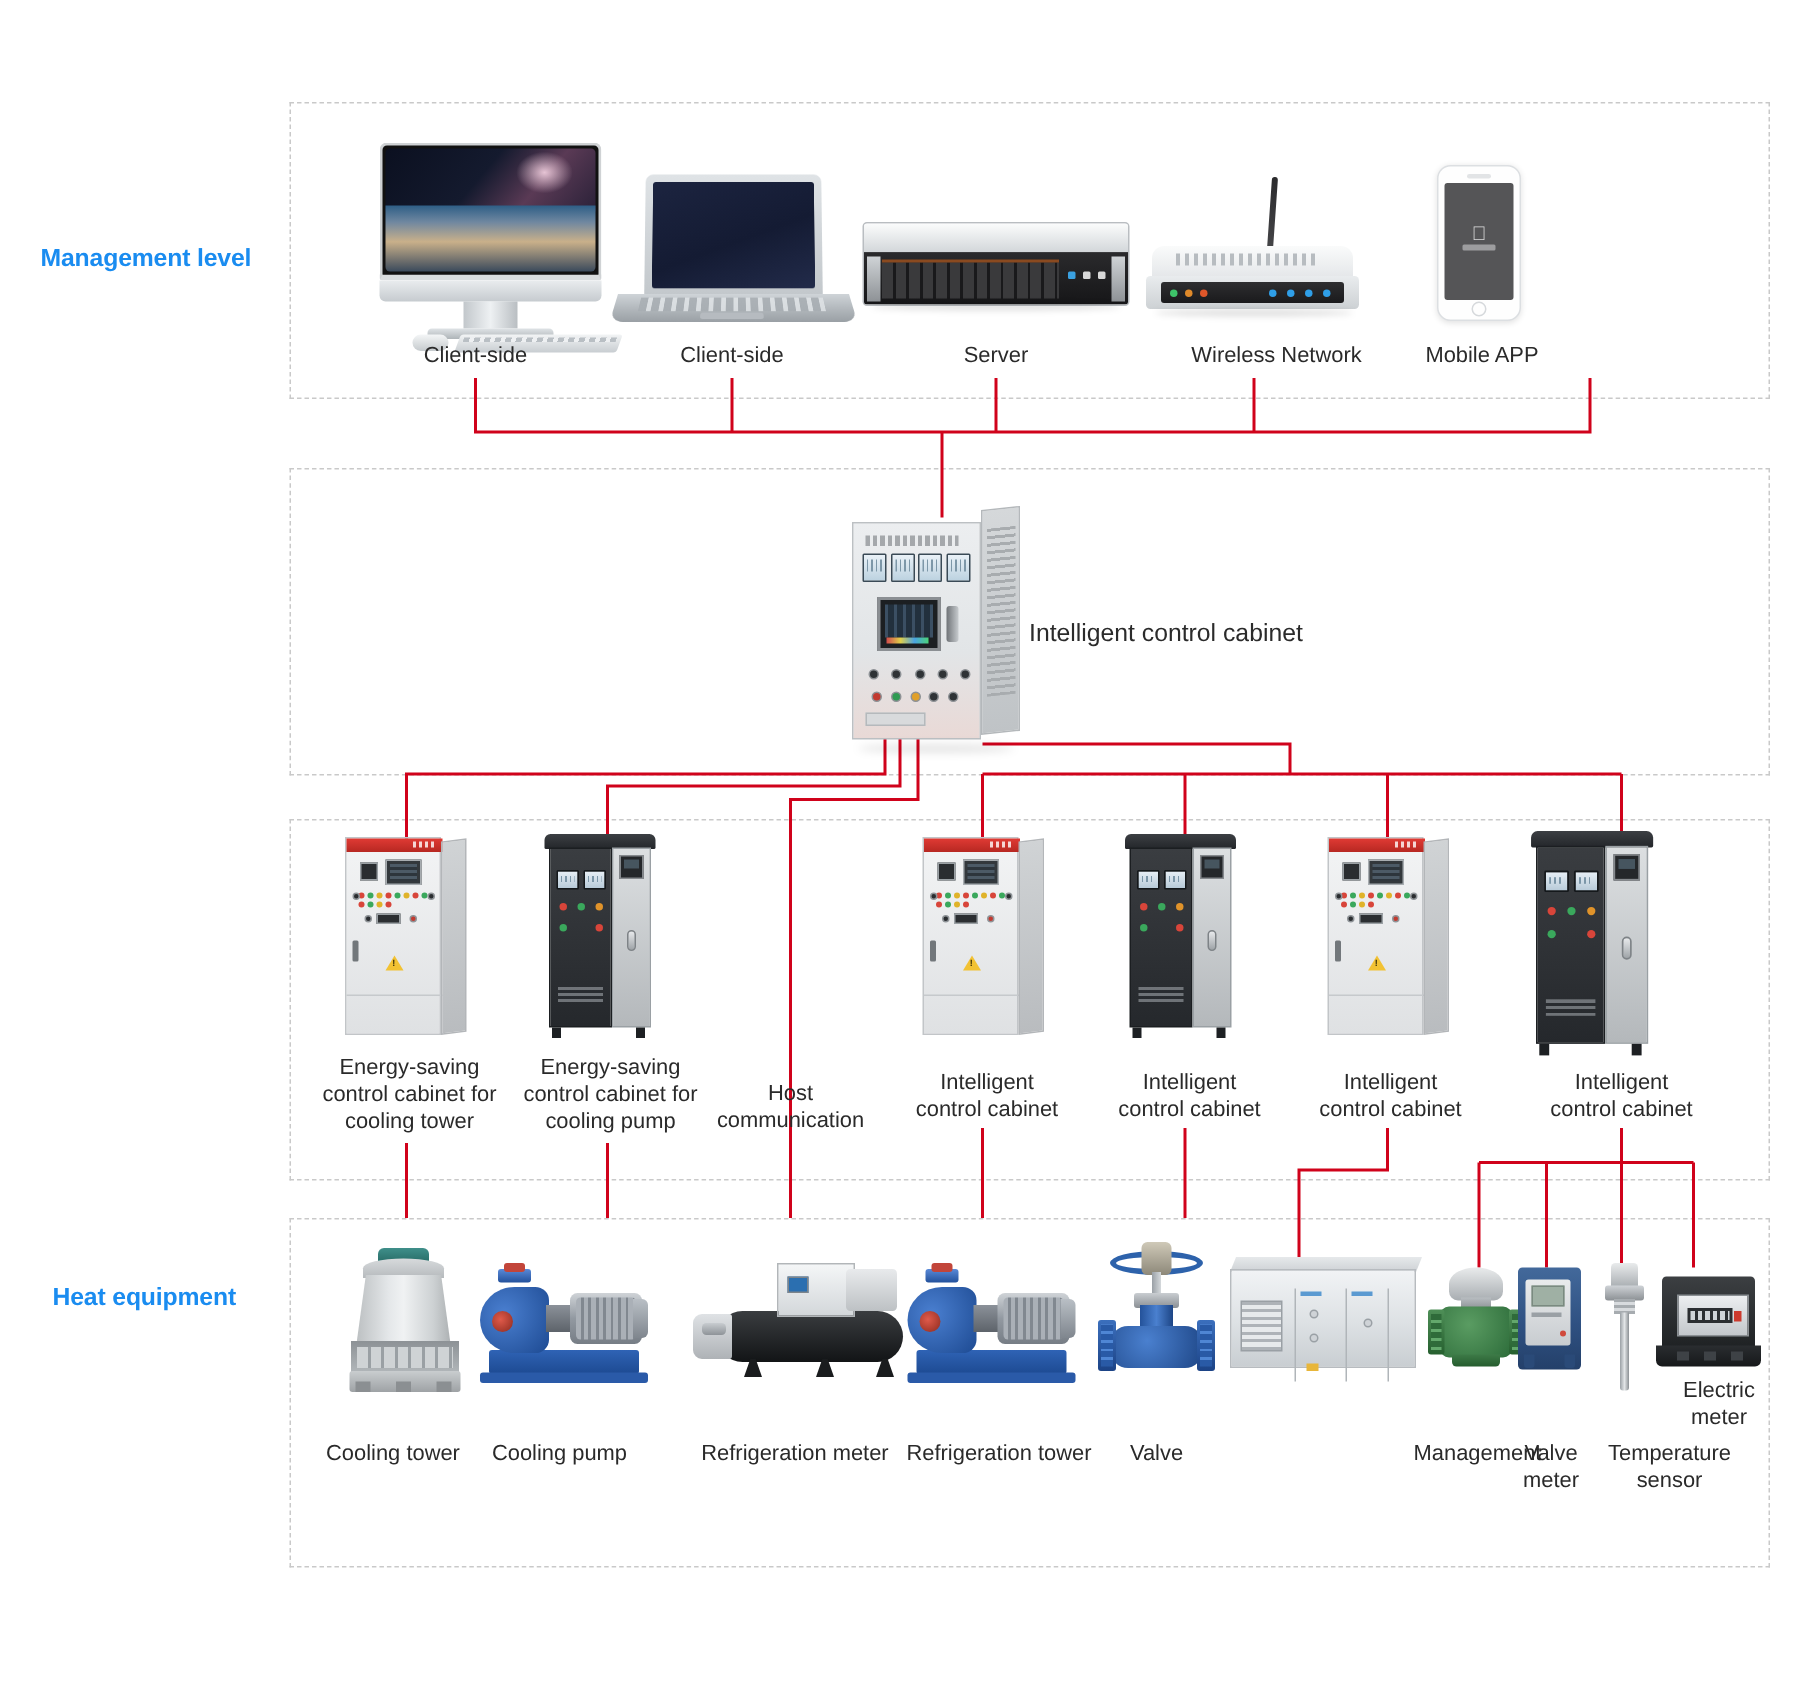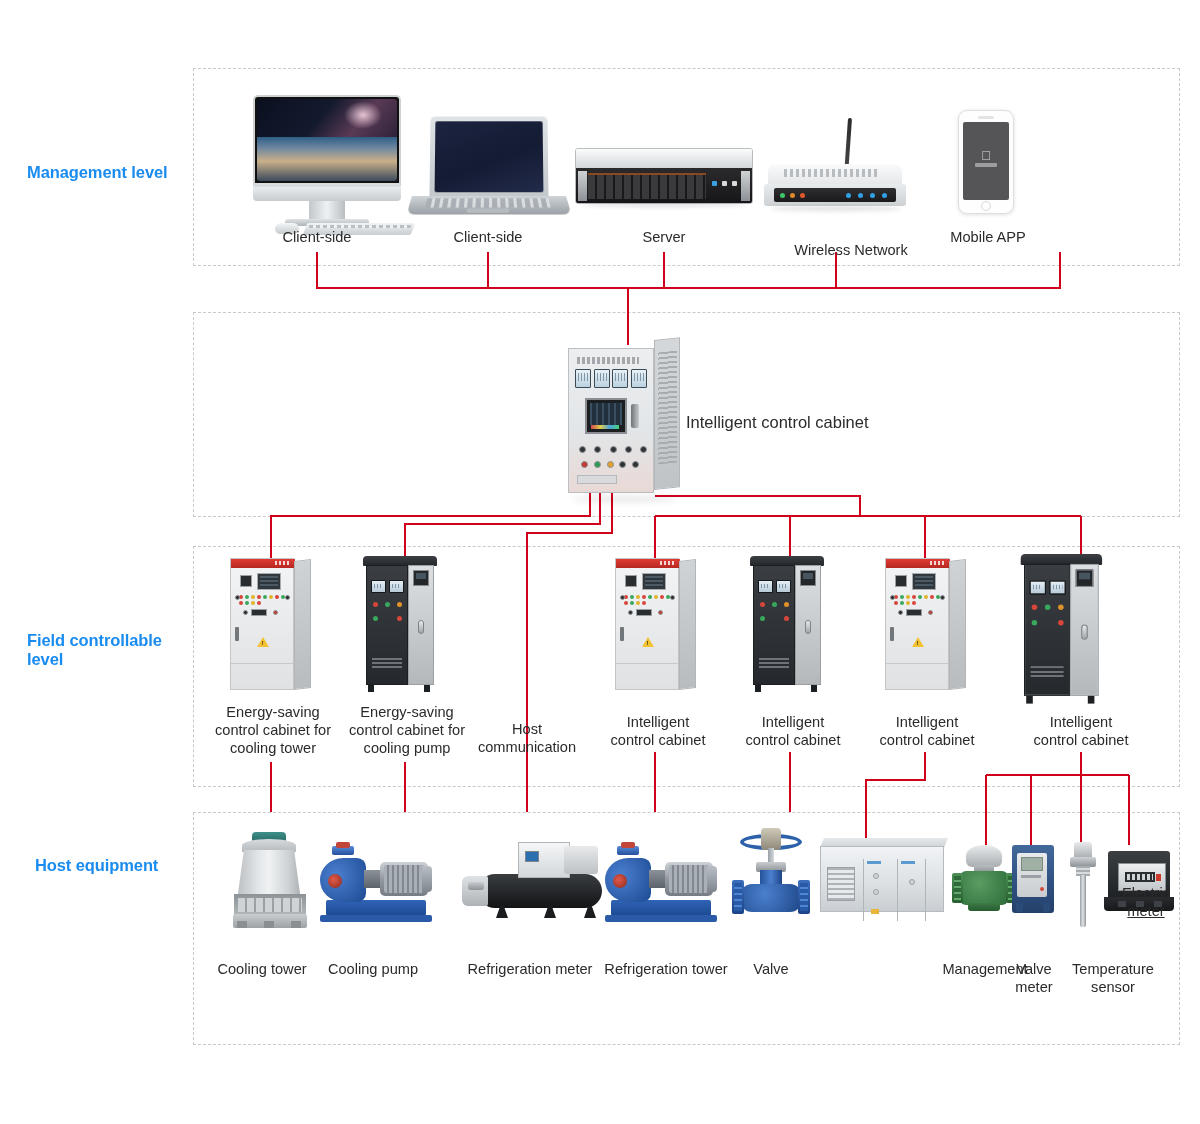--- a/index.html
+++ b/index.html
@@ -222,23 +222,21 @@
   .em-red{position:absolute;right:4px;top:10px;width:5px;height:7px;background:#cc3a2e;}
   .em-base{position:absolute;left:0;top:52px;width:70px;height:14px;background:linear-gradient(180deg,#2a2d30,#16181a);border-radius:0 0 4px 4px;}
   .em-term{position:absolute;top:56px;width:8px;height:6px;background:#3e4246;}
 </style>
 </head>
 <body>
 
 <div id="stage">
 
   <div class="level-label" style="left:27px;top:163px;">Management level</div>
-  <div class="level-label" style="left:27px;top:631px;">Field controllable
-level</div>
-  <div class="level-label" style="left:35px;top:856px;">Host equipment</div>
+  <div class="level-label" style="left:35px;top:856px;">Heat equipment</div>
 
   <div class="band" style="left:193px;top:68px;width:987px;height:198px;"></div>
   <div class="band" style="left:193px;top:312px;width:987px;height:205px;"></div>
   <div class="band" style="left:193px;top:546px;width:987px;height:241px;"></div>
   <div class="band" style="left:193px;top:812px;width:987px;height:233px;"></div>
 
   <svg class="wires" viewBox="0 0 1200 1124">
     <g fill="none" stroke="#d0021b" stroke-width="2">
 
       <path d="M317,252 L317,288 L1060,288 L1060,252"></path>
@@ -332,21 +330,21 @@
           <div class="rt-led" style="left:26px;background:#e0572a;"></div>
           <div class="rt-led" style="left:72px;background:#2f9fe8;"></div>
           <div class="rt-led" style="left:84px;background:#2f9fe8;"></div>
           <div class="rt-led" style="left:96px;background:#2f9fe8;"></div>
           <div class="rt-led" style="left:108px;background:#2f9fe8;"></div>
         </div>
       </div>
       <div class="rt-sh"></div>
     </div>
   </div>
-  <div class="node-cap" style="left:766px;top:228px;width:170px;margin-top:13px;">Wireless Network</div>
+  <div class="node-cap" style="left:766px;top:228px;width:170px;">Wireless Network</div>
 
   <div class="node" style="left:958px;top:110px;width:60px;height:108px;">
     <div class="dev" style="left:0;top:0;width:60px;height:108px;">
       <div class="ph">
         <div class="ph-spk"></div>
         <div class="ph-scr">
             <div class="ph-apple"></div>
             <div class="ph-word"></div>
           </div>
         <div class="ph-home"></div>
@@ -765,16 +763,16 @@
             </div>
             <div class="em-red"></div>
           </div>
       </div>
       <div class="em-base"></div>
       <div class="em-term" style="left:14px;"></div>
       <div class="em-term" style="left:32px;"></div>
       <div class="em-term" style="left:50px;"></div>
     </div>
   </div>
-  <div class="node-cap" style="left:1108px;top:884px;width:76px;text-decoration:underline;">Electric
+  <div class="node-cap" style="left:1108px;top:918px;width:76px;">Electric
 meter</div>
 
 </div>
 
 </body></html>

